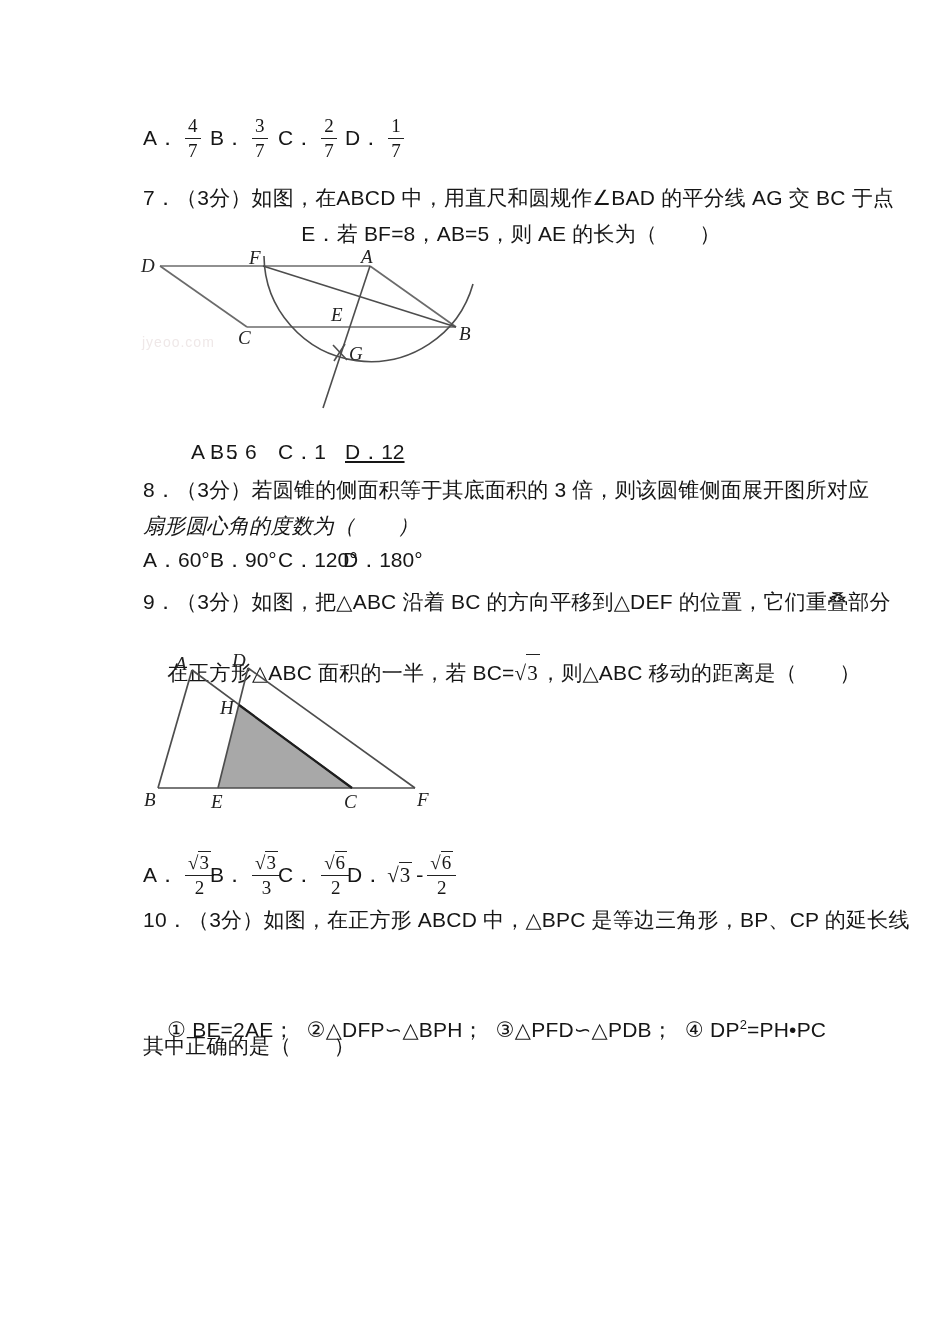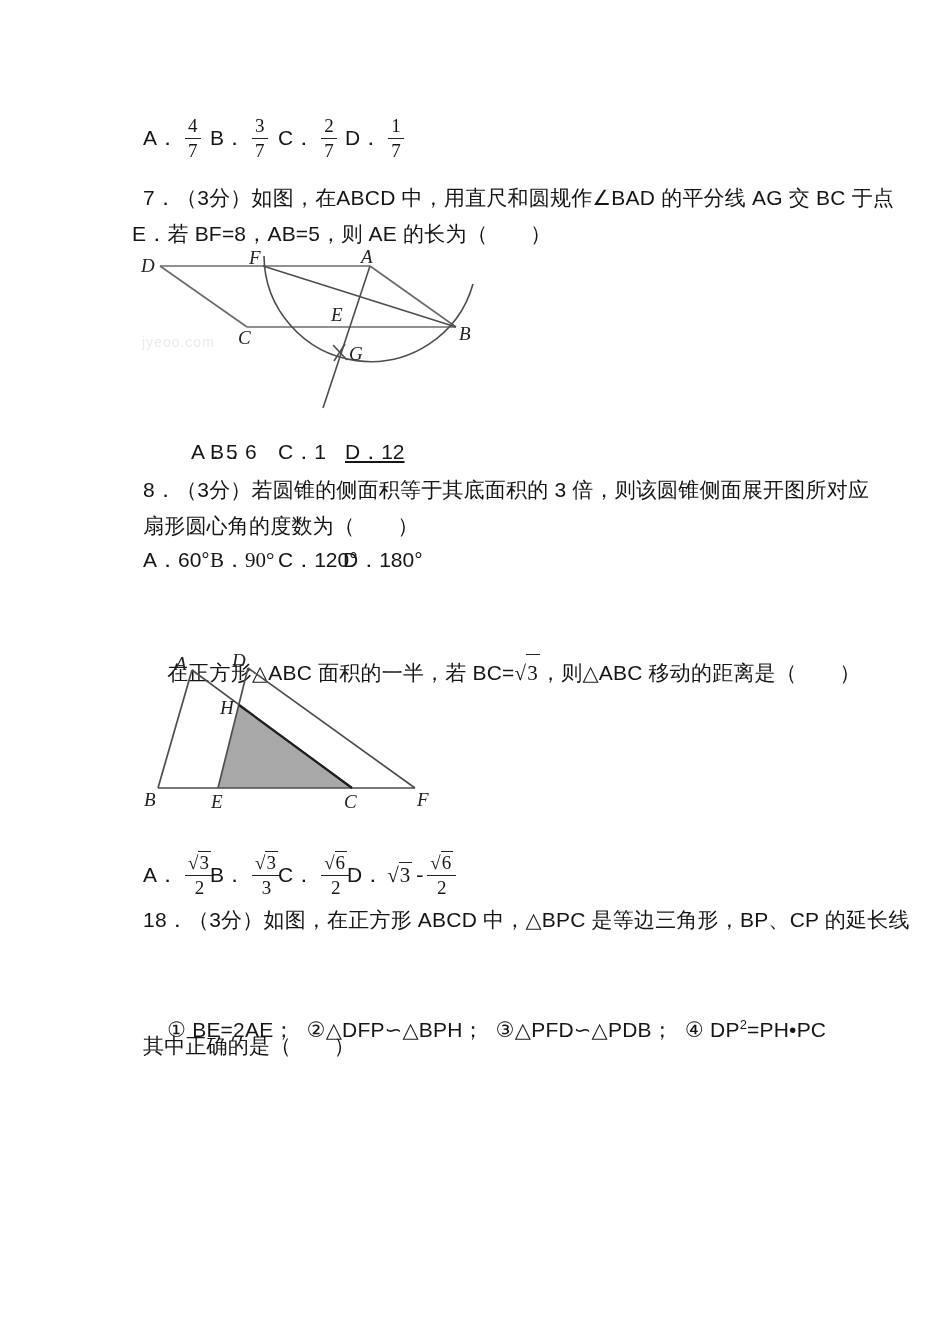--- a/index.html
+++ b/index.html
@@ -59,21 +59,21 @@
     <span class="opt" style="left:202px;">
       <span>D．</span>
       <span class="frac">
         <span class="num">1</span>
         <span class="den">7</span>
       </span>
     </span>
   </div>
 
   <div class="abs line" style="left:143px;top:180px;width:700px;">7．（3分）如图，在ABCD 中，用直尺和圆规作∠BAD 的平分线 AG 交 BC 于点</div>
-  <div class="abs line" style="left:132px;top:216px;width:700px;">E．若 BF=8，AB=5，则 AE 的长为（　　）</div>
+  <div class="abs line" style="left:161px;top:216px;width:700px;text-align:center;">E．若 BF=8，AB=5，则 AE 的长为（　　）</div>
 
   <svg class="abs" style="left:130px;top:244px;" width="355" height="176" viewBox="130 244 355 176">
     <text class="wmark" x="142" y="347">jyeoo.com</text>
     <g stroke="#6b6b6b" stroke-width="1.7" fill="none">
       <line x1="160" y1="266" x2="370" y2="266"></line>
       <line x1="160" y1="266" x2="247" y2="327"></line>
       <line x1="247" y1="327" x2="456" y2="327"></line>
       <line x1="370" y1="266" x2="456" y2="327"></line>
     </g>
     <g stroke="#4d4d4d" stroke-width="1.6" fill="none">
@@ -93,29 +93,30 @@
   </svg>
 
   <div class="optrow" style="left:143px;top:438px;width:700px;">
     <span class="opt" style="left:0px;margin-left:48px;">A．5</span>
     <span class="opt" style="left:67px;">B．6</span>
     <span class="opt" style="left:135px;">C．1</span>
     <span class="opt" style="left:202px;text-decoration:underline;">D．12</span>
   </div>
 
   <div class="abs line" style="left:143px;top:472px;width:700px;">8．（3分）若圆锥的侧面积等于其底面积的 3 倍，则该圆锥侧面展开图所对应</div>
-  <div class="abs line" style="left:143px;top:508px;width:700px;">扇形圆心角的度数为（　　）</div>
+  <div class="abs line" style="left:143px;top:508px;width:700px;font-style:italic;">扇形圆心角的度数为（　　）</div>
 
   <div class="optrow" style="left:143px;top:546px;width:700px;">
     <span class="opt" style="left:0px;">A．60°</span>
-    <span class="opt" style="left:67px;font-family:Liberation Serif, serif;">B．90°</span>
+    <span class="opt" style="left:67px;">B．90°</span>
     <span class="opt" style="left:135px;">C．120°</span>
     <span class="opt" style="left:200px;">D．180°</span>
   </div>
 
+  <div class="abs line" style="left:143px;top:584px;width:700px;">9．（3分）如图，把△ABC 沿着 BC 的方向平移到△DEF 的位置，它们重叠部分</div>
   <div class="abs line" style="left:143px;top:618px;width:700px;">
     <span>在正方形△ABC 面积的一半，若 BC=</span><span class="sq inline-sq"><span class="sgn">√</span><span class="rad">3</span></span><span>，则△ABC 移动的距离是（　　）</span>
   </div>
 
   <svg class="abs" style="left:140px;top:650px;" width="292" height="164" viewBox="140 650 292 164">
     <polygon points="239,705 218,788 352,788" fill="#a8a8a8" stroke="none"></polygon>
     <g stroke="#4d4d4d" stroke-width="1.7" fill="none">
       <line x1="158" y1="788" x2="415" y2="788"></line>
       <line x1="192" y1="670" x2="158" y2="788"></line>
       <line x1="192" y1="670" x2="352" y2="788"></line>
@@ -158,19 +159,19 @@
       <span>D．</span>
       <span class="sq inline-sq" style="margin-left:4px;"><span class="sgn">√</span><span class="rad">3</span></span>
       <span class="minus">-</span>
       <span class="frac" style="margin-left:0;">
         <span class="num"><span class="sq"><span class="sgn">√</span><span class="rad">6</span></span></span>
         <span class="den">2</span>
       </span>
     </span>
   </div>
 
-  <div class="abs line" style="left:143px;top:902px;width:700px;">18．（3分）如图，在正方形 ABCD 中，△BPC 是等边三角形，BP、CP 的延长线</div>
+  <div class="abs line" style="left:143px;top:902px;width:700px;">10．（3分）如图，在正方形 ABCD 中，△BPC 是等边三角形，BP、CP 的延长线</div>
   <div class="abs line" style="left:143px;top:976px;width:700px;">
     <span>① BE=2AE；  ②△DFP∽△BPH；  ③△PFD∽△PDB；  ④ DP</span><sup class="s2">2</sup><span>=PH•PC</span>
   </div>
   <div class="abs line" style="left:143px;top:1012px;width:700px;margin-top:16px;">其中正确的是（　　）</div>
 
 </div>
 
 </body></html>

